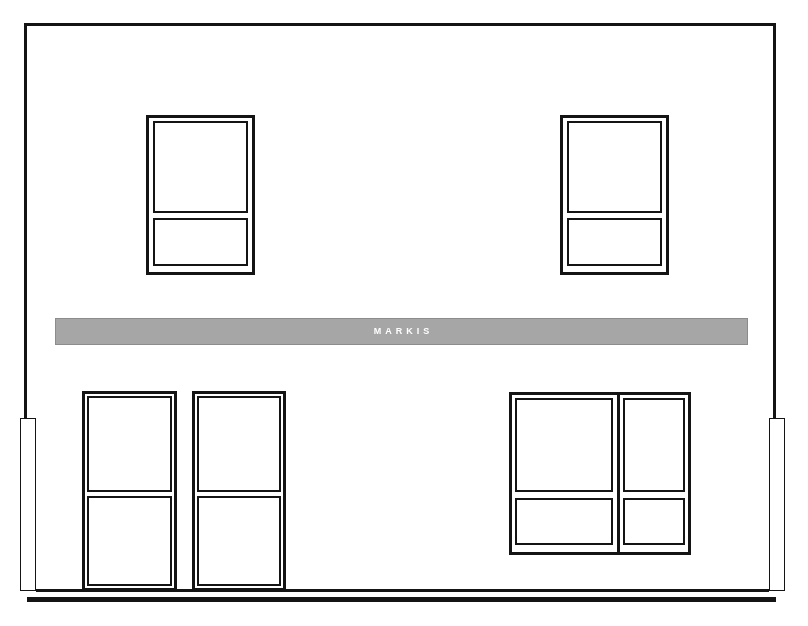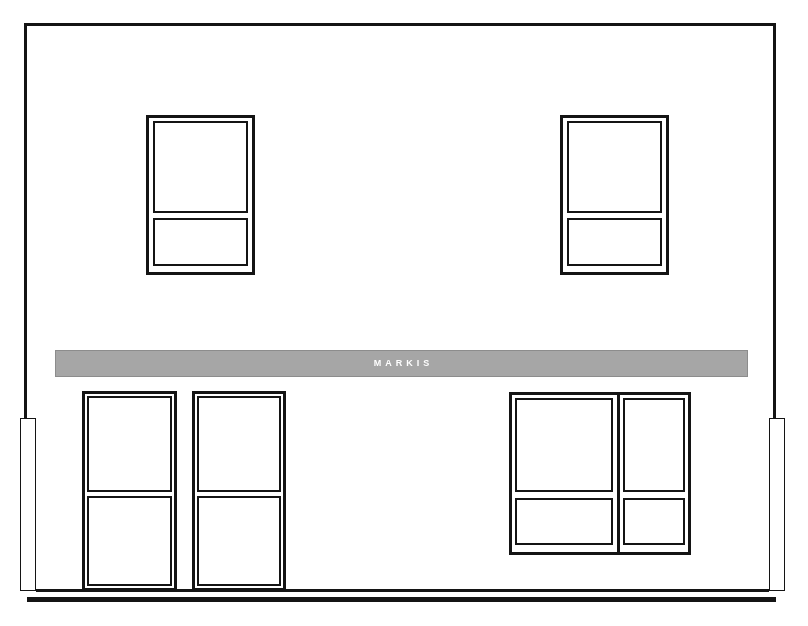--- a/index.html
+++ b/index.html
@@ -25,21 +25,21 @@
     position:absolute;background:var(--background);border:3px solid var(--line);
     display:flex;flex-direction:column;gap:5px;padding:3px 4px 6px 4px;
   }
   .pane{border:2.5px solid var(--line);background:var(--background);}
   .win-tl{left:146px;top:115px;width:109px;height:160px;}
   .win-tr{left:560px;top:115px;width:109px;height:160px;}
   .win .pane-upper{height:92px;flex:none;}
   .win .pane-lower{flex:1;}
   
   .awning{
-    position:absolute;left:55px;top:350px;width:693px;height:27px;
+    position:absolute;left:55px;top:318px;width:693px;height:27px;
     background:var(--awning-fill);border:1px solid var(--awning-border);
     display:flex;align-items:center;justify-content:center;
   }
   .awning-label{
     color:var(--awning-text);font-size:9px;font-weight:bold;
     letter-spacing:4px;text-indent:4px;line-height:1;
   }
   
   .door{
     position:absolute;top:391px;height:200px;background:var(--background);

